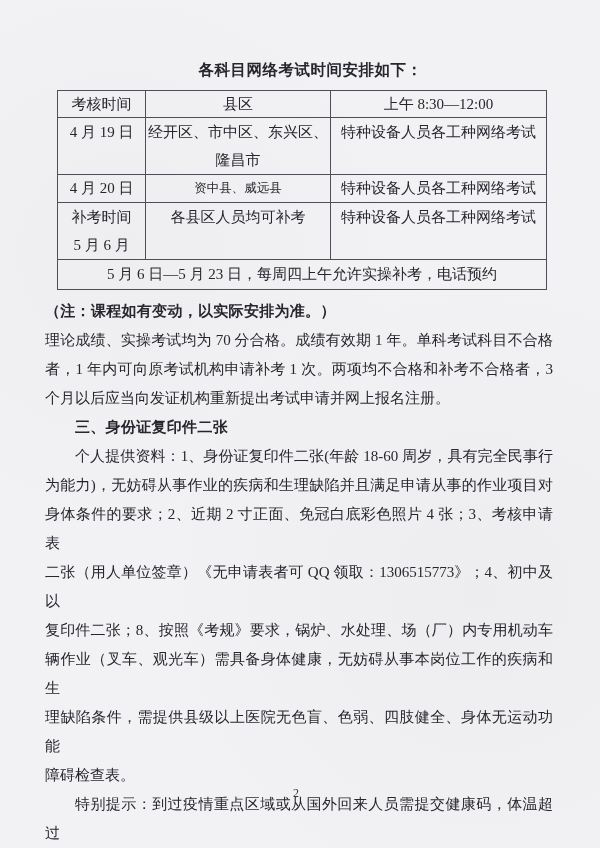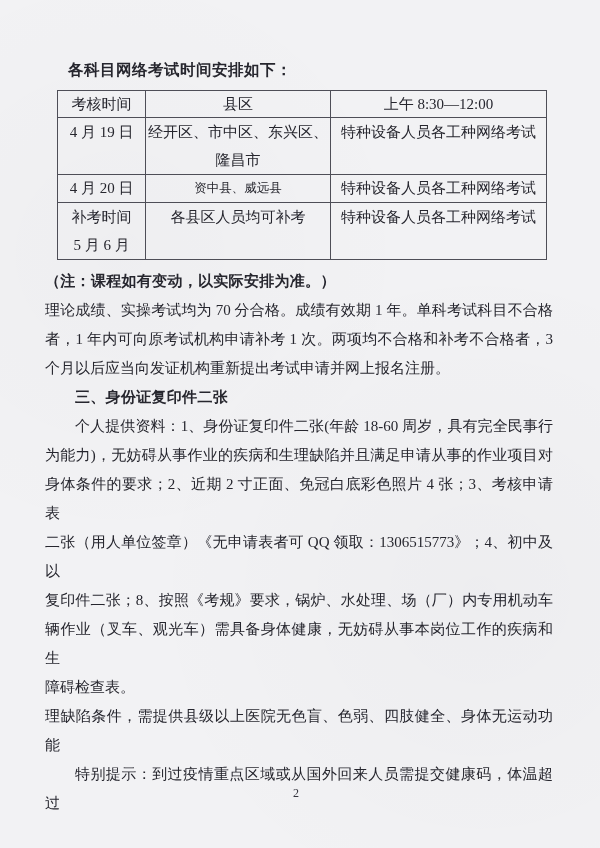--- a/index.html
+++ b/index.html
@@ -25,20 +25,21 @@
   }
   .content {
     padding: 58px 47px 0 45px;
   }
   .doc-title {
     font-weight: bold;
     font-size: 15.5px;
     line-height: 24px;
     margin-left: 23px;
     letter-spacing: 0.5px;
+    text-align: center;
   }
   table.exam-table {
     border-collapse: collapse;
     table-layout: fixed;
     margin-left: 12px;
     margin-top: 8px;
     width: 478px;
     font-size: 15px;
   }
   table.exam-table td {
@@ -118,42 +119,45 @@
           <td>特种设备人员各工种网络考试</td>
         </tr>
         <tr class="r-tall">
           <td>
             <div>补考时间</div>
             <div>5 月 6 月</div>
           </td>
           <td>各县区人员均可补考</td>
           <td>特种设备人员各工种网络考试</td>
         </tr>
+        <tr class="f-row">
+          <td colspan="3">5 月 6 日—5 月 23 日，每周四上午允许实操补考，电话预约</td>
+        </tr>
       </tbody>
     </table>
 
     <div class="note">（注：课程如有变动，以实际安排为准。）</div>
 
     <div class="para">
         <div class="tline">理论成绩、实操考试均为 70 分合格。成绩有效期 1 年。单科考试科目不合格</div>
         <div class="tline">者，1 年内可向原考试机构申请补考 1 次。两项均不合格和补考不合格者，3</div>
         <div class="tline tline-last">个月以后应当向发证机构重新提出考试申请并网上报名注册。</div>
       </div>
 
     <div class="section-heading">三、身份证复印件二张</div>
 
     <div class="para">
         <div class="tline tline-indent">个人提供资料：1、身份证复印件二张(年龄 18-60 周岁，具有完全民事行</div>
         <div class="tline">为能力)，无妨碍从事作业的疾病和生理缺陷并且满足申请从事的作业项目对</div>
         <div class="tline">身体条件的要求；2、近期 2 寸正面、免冠白底彩色照片 4 张；3、考核申请表</div>
         <div class="tline">二张（用人单位签章）《无申请表者可 QQ 领取：1306515773》；4、初中及以</div>
         <div class="tline">复印件二张；8、按照《考规》要求，锅炉、水处理、场（厂）内专用机动车</div>
         <div class="tline">辆作业（叉车、观光车）需具备身体健康，无妨碍从事本岗位工作的疾病和生</div>
+        <div class="tline">理缺陷条件，需提供县级以上医院无色盲、色弱、四肢健全、身体无运动功能</div>
         <div class="tline tline-last">障碍检查表。</div>
-        <div class="tline">理缺陷条件，需提供县级以上医院无色盲、色弱、四肢健全、身体无运动功能</div>
       </div>
 
     <div class="para">
         <div class="tline tline-indent">特别提示：到过疫情重点区域或从国外回来人员需提交健康码，体温超过</div>
       </div>
 
   </div>
 
   <div class="page-number">2</div>
 </div>

